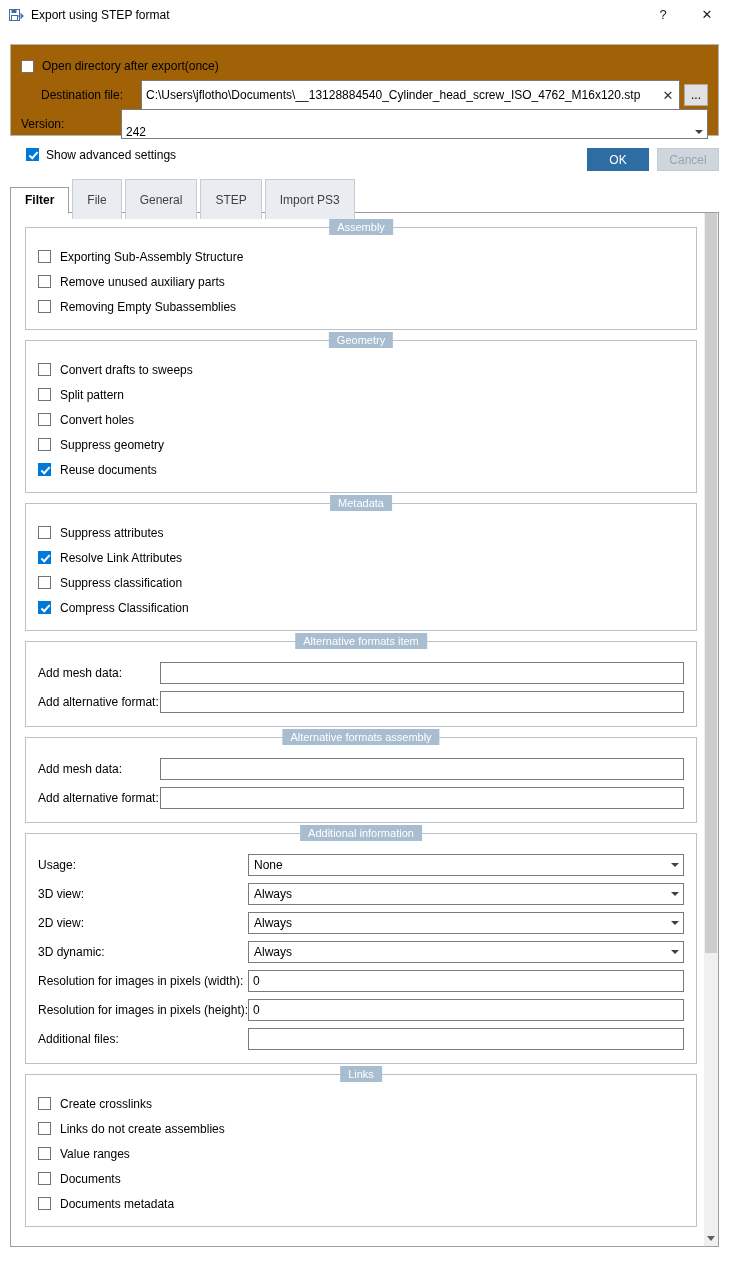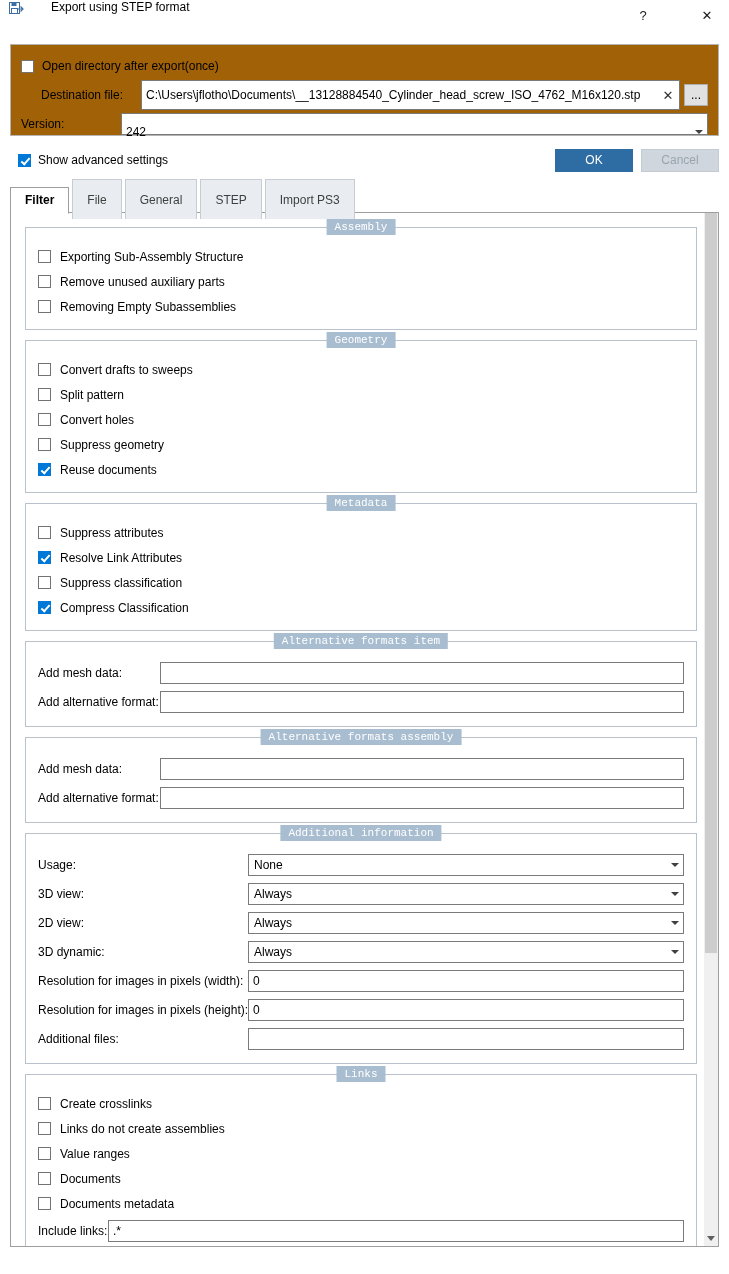--- a/index.html
+++ b/index.html
@@ -10,25 +10,24 @@
     font-family: "Liberation Sans", sans-serif;
     font-size: 12px;
     color: #000000;
     overflow: hidden;
   }
 
   
   .titlebar {
     height: 30px;
     display: flex;
-    align-items: flex-start;
+    align-items: center;
     padding: 0 0 0 8px;
     background: #ffffff;
     border-bottom: 1px solid #ffffff;
-    gap: 20px;
   }
   .titlebar .app-icon {
     width: 16px; height: 16px;
     margin-right: 7px;
     position: relative;
     flex: 0 0 auto;
   }
   .titlebar .app-icon svg { display:block; }
   .titlebar .title {
     font-size: 12px;
@@ -113,21 +112,21 @@
     width: 24px; height: 22px;
     margin-left: 4px;
     border: 1px solid #adadad;
     background: #e1e1e1;
     display: flex; align-items: center; justify-content: center;
     font-size: 12px;
     flex: 0 0 auto;
   }
   .combo {
     flex: 1 1 auto;
-    height: 22px;
+    height: 30px;
     border: 1px solid #7a7a7a;
     background: #fff;
     display: flex;
     align-items: center;
     padding: 15px 0 0 4px;
     font-size: 12px;
   }
   .combo .val { flex: 1 1 auto; }
   .combo .arrow {
     width: 17px; height: 20px;
@@ -137,29 +136,28 @@
   .caret {
     width: 0; height: 0;
     border-left: 4px solid transparent;
     border-right: 4px solid transparent;
     border-top: 4px solid #404040;
   }
 
   
   .adv-bar {
     display: flex;
-    align-items: center;
-    margin: 12px 10px 0 18px;
+    margin: 12px 10px 0 26px;
     height: 24px;
   }
   .adv-bar .cb { margin-right: 7px; }
   .adv-bar .adv-label { font-size: 12px; }
   .spacer { flex: 1 1 auto; }
   .btn {
-    width: 78px; height: 23px;
+    width: 62px; height: 23px;
     border: 1px solid #2a6fb8;
     font-size: 12px;
     display: flex; align-items: center; justify-content: center;
     margin-left: 8px;
   }
   .btn-ok {
     background: #2e6da4;
     color: #ffffff;
     border-color: #2e6da4;
   }
@@ -256,21 +254,20 @@
     position: absolute;
     top: -9px;
     left: 50%;
     transform: translateX(-50%);
     background: #a8bdd0;
     color: #ffffff;
     font-size: 11px;
     padding: 2px 8px;
     white-space: nowrap;
     line-height: 12px;
-    font-family: Liberation Mono, monospace;
   }
   .cbrow {
     display: flex;
     align-items: center;
     height: 25px;
   }
   .cbrow .cb { margin-right: 9px; }
   .cbrow .cbl { font-size: 12px; }
 
   .inrow {
@@ -520,24 +517,20 @@
         <span class="cbl">Value ranges</span>
       </div>
       <div class="cbrow">
         <span class="cb"></span>
         <span class="cbl">Documents</span>
       </div>
       <div class="cbrow">
         <span class="cb"></span>
         <span class="cbl">Documents metadata</span>
       </div>
-      <div class="inrow">
-        <span class="ilabel lw-links">Include links:</span>
-        <span class="tinput">.*</span>
-      </div>
     </div>
 
   </div>
 
   <div class="scrollbar">
     <div class="sb-arrow sb-up">
         <span class="sb-tri-up"></span>
       </div>
     <div class="sb-thumb"></div>
     <div class="sb-arrow sb-down">

